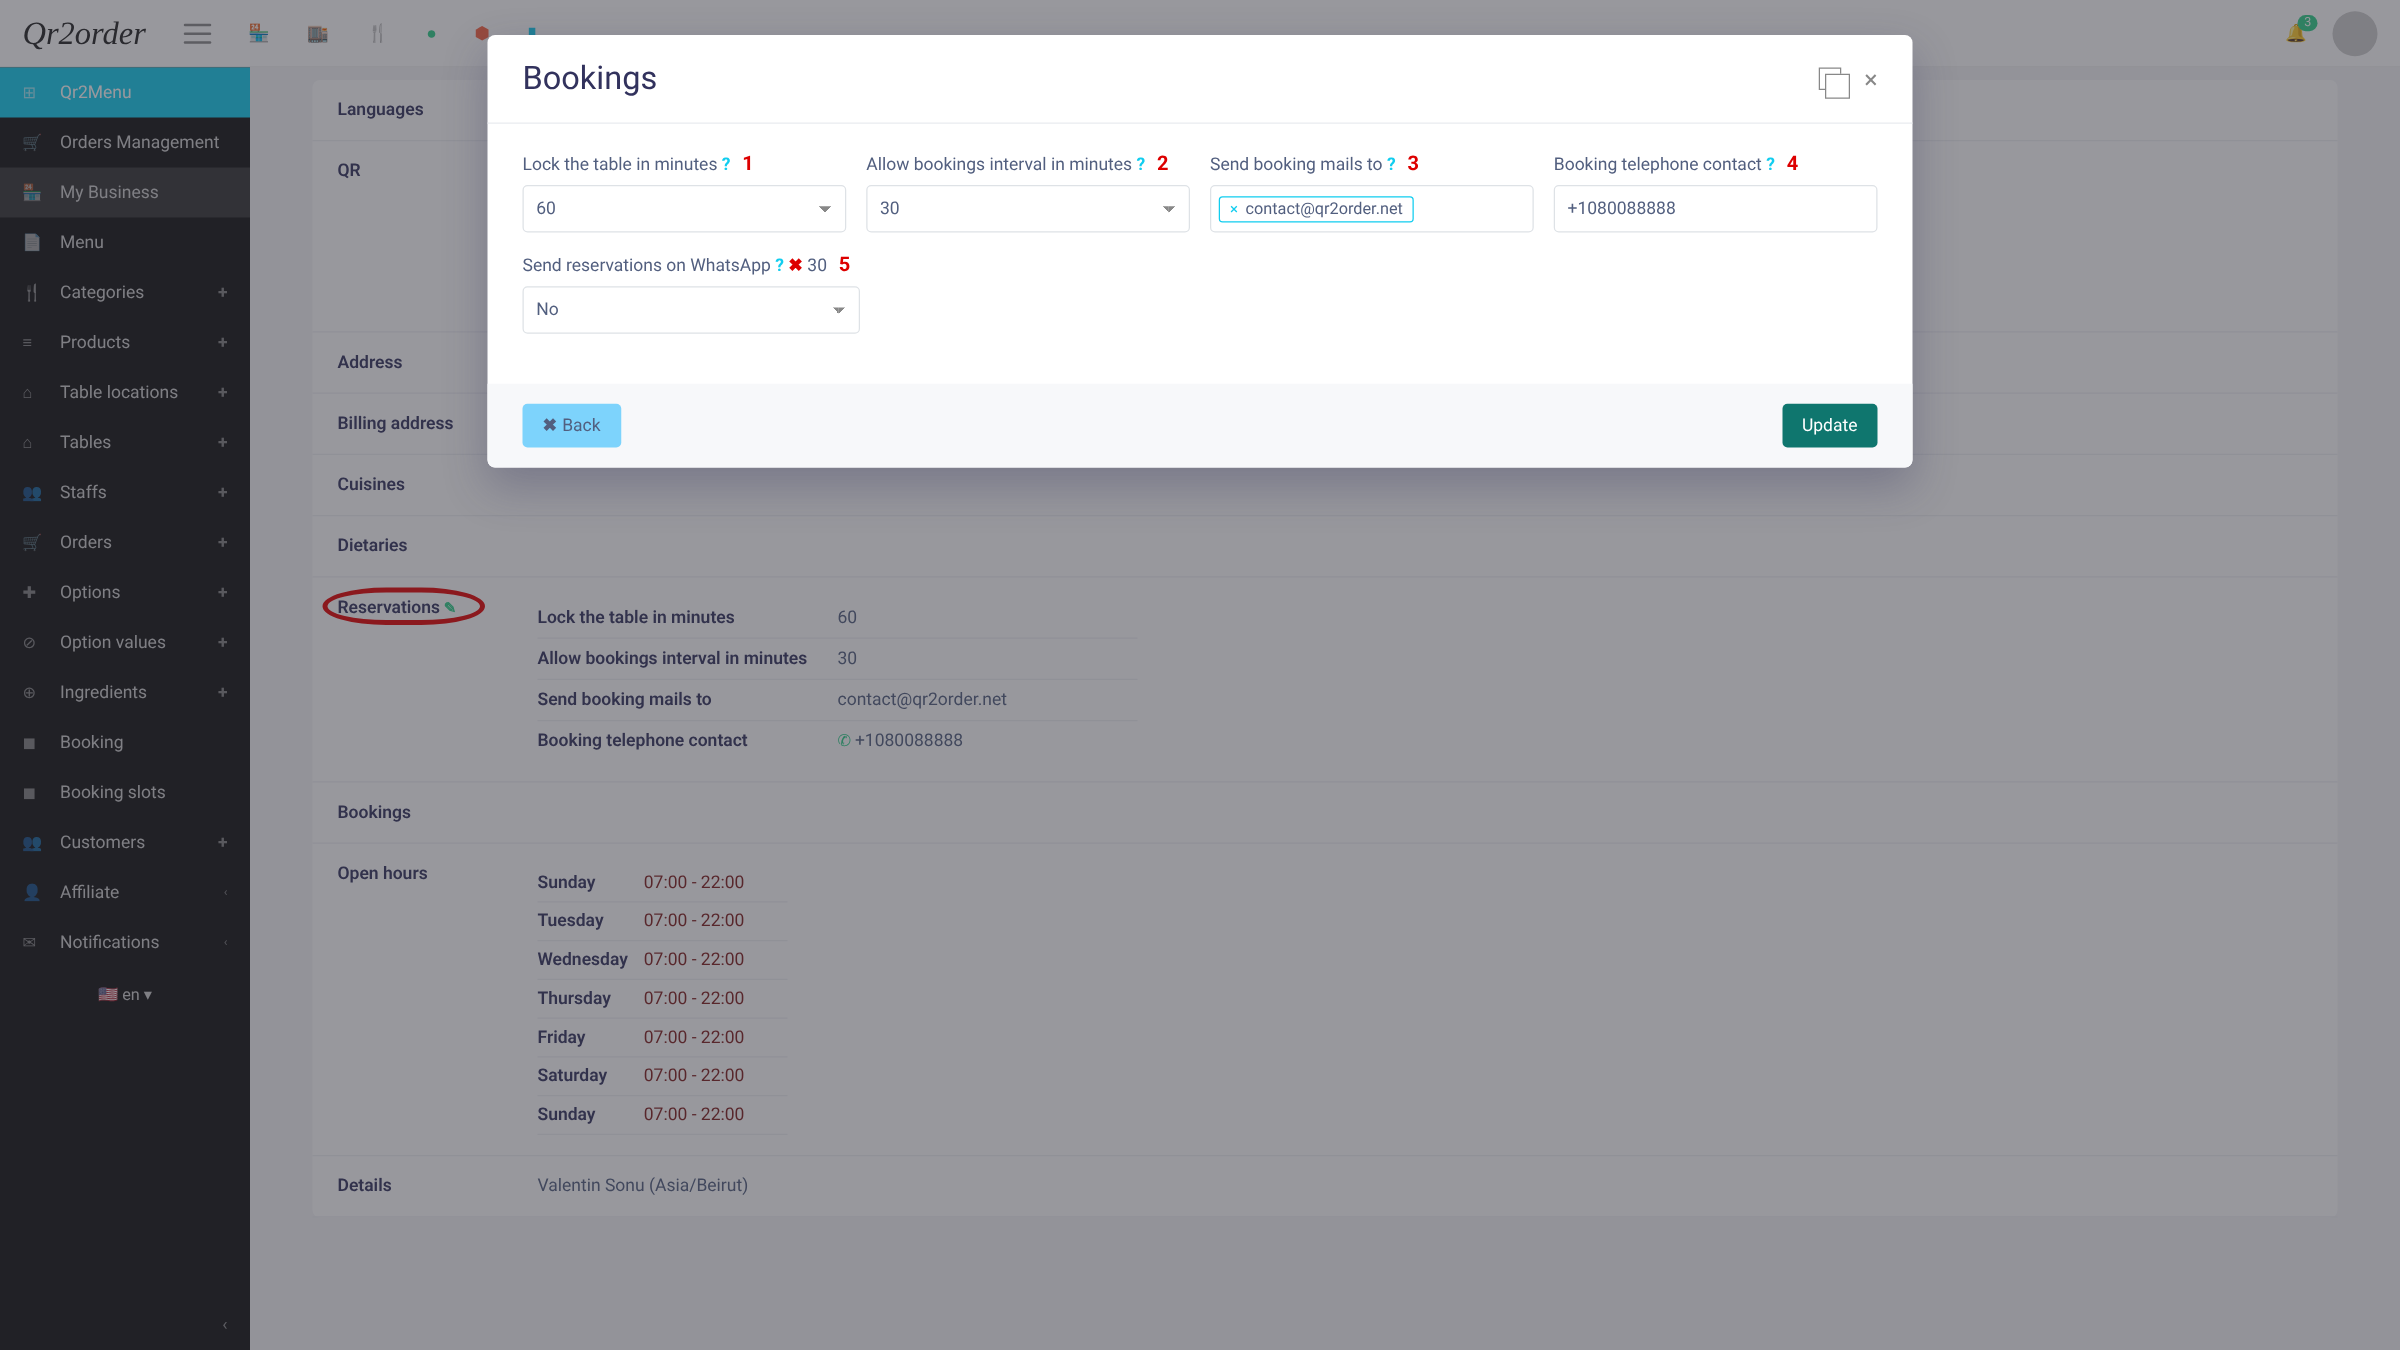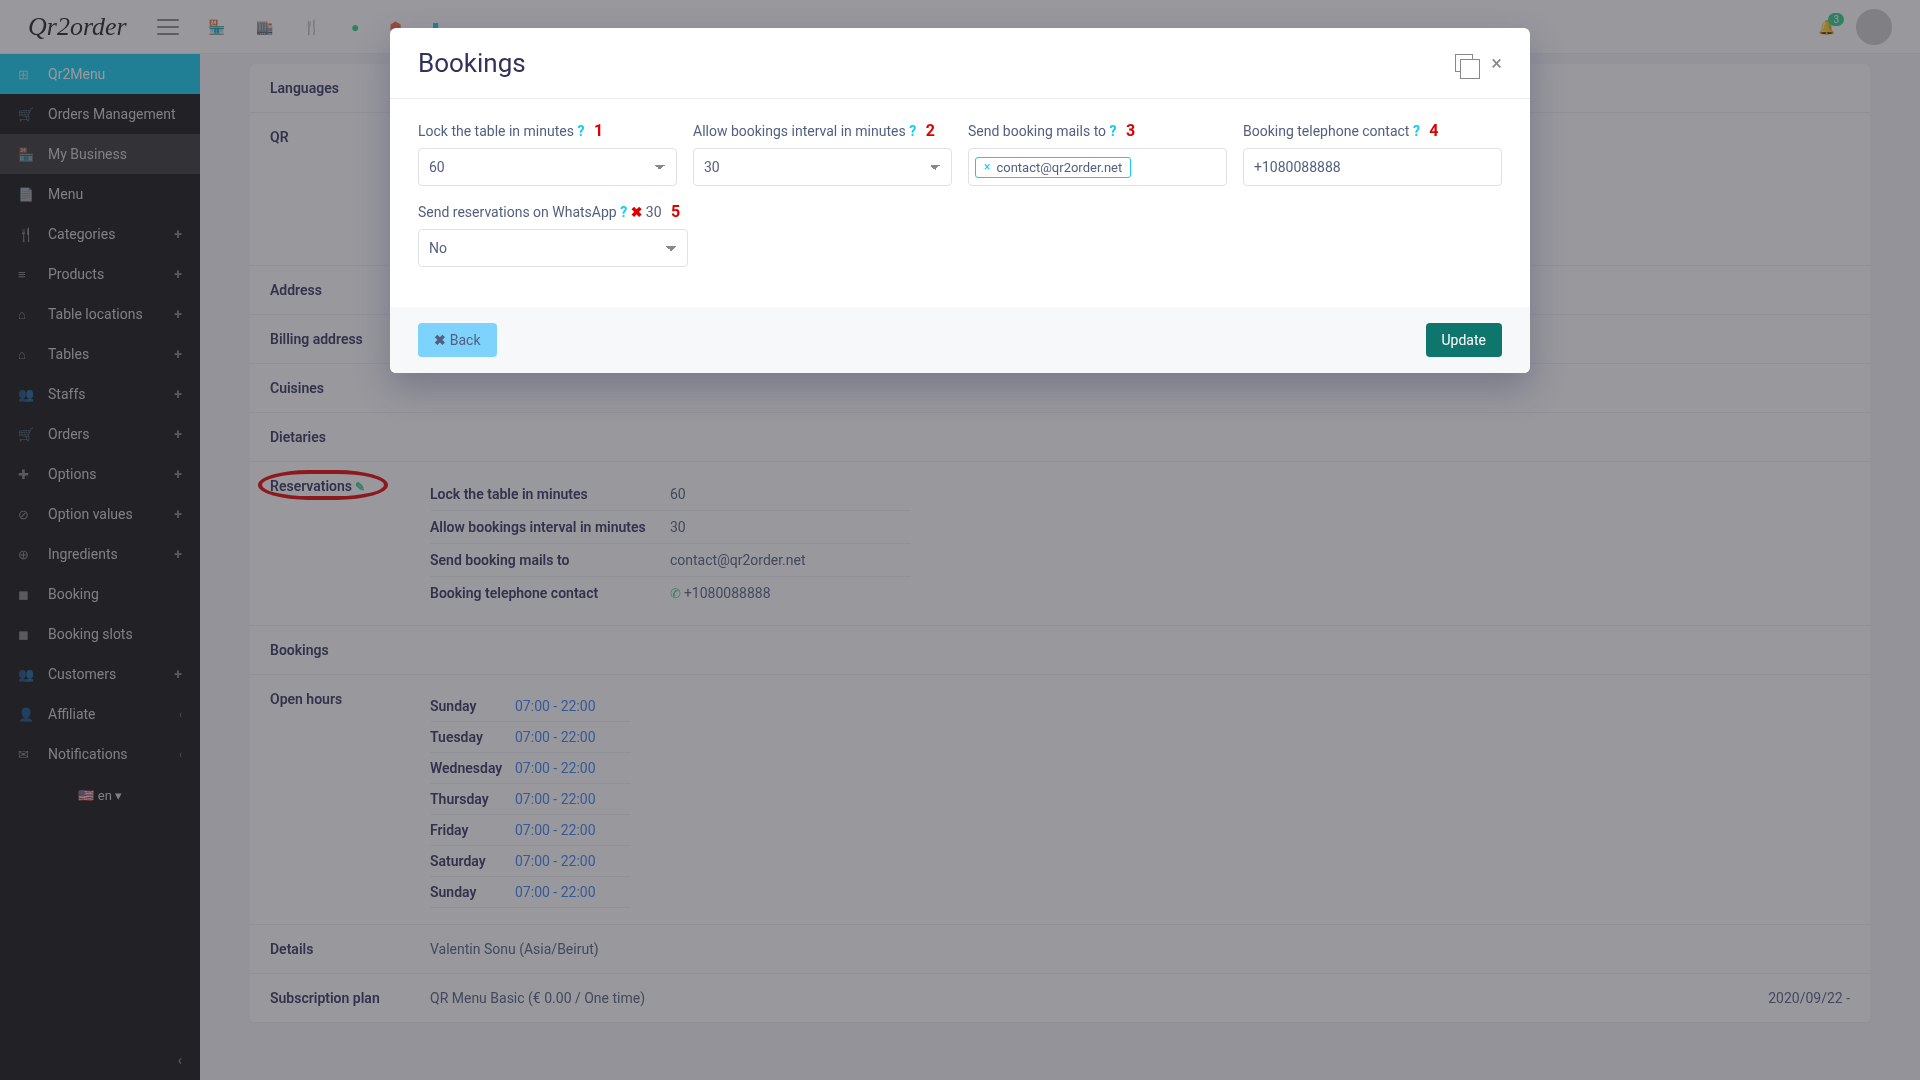--- a/index.html
+++ b/index.html
@@ -1,19 +1,19 @@
 <!DOCTYPE html>
 <html><head>
 <meta charset="utf-8">
 <style>
 * { margin: 0; padding: 0; box-sizing: border-box; font-family: -apple-system, BlinkMacSystemFont, "Segoe UI", Roboto, sans-serif; }
 body { background: #f4f5f7; font-size: 14px; color: #525f7f; overflow: hidden; width: 1920px; height: 1080px; position: relative; }
 
 
-.topbar { height: 54px; background: #fff; display: flex; align-items: center; padding: 0 28px; border-bottom: 1px solid #eee; }
+.topbar { height: 54px; background: #fff; display: flex; align-items: center; padding: 0 18px; border-bottom: 1px solid #eee; }
 .logo { font-family: 'Brush Script MT', cursive; font-size: 26px; font-style: italic; color: #222; margin-right: 30px; }
 .hamburger { width: 22px; height: 16px; display: flex; flex-direction: column; justify-content: space-between; cursor: pointer; margin-right: 30px; }
 .hamburger span { height: 2px; background: #888; border-radius: 1px; }
 .topicons { display: flex; gap: 30px; }
 .topbar-right { margin-left: auto; display: flex; align-items: center; gap: 20px; }
 .bell-wrap { position: relative; }
 .bell-badge { position: absolute; top: -6px; right: -8px; background: #2dce89; color: #fff; font-size: 10px; border-radius: 8px; padding: 1px 5px; }
 .avatar { width: 36px; height: 36px; border-radius: 50%; background: #ccc; }
 
 
@@ -32,21 +32,21 @@
 .card { background: #fff; border-radius: 6px; margin-top: 10px; padding: 0; }
 .section-row { display: flex; padding: 16px 20px; border-bottom: 1px solid #eef0f3; }
 .section-label { width: 160px; font-weight: 600; color: #32325d; font-size: 14px; }
 .section-body { flex: 1; }
 .dl-row { display: flex; padding: 8px 0; border-bottom: 1px solid #eef0f3; width: 480px; }
 .dl-row.noborder { border-bottom: none; }
 .dl-key { width: 240px; font-weight: 600; color: #32325d; }
 .dl-val { color: #525f7f; }
 .hours-row { display: flex; padding: 7px 0; border-bottom: 1px solid #eef0f3; width: 200px; }
 .hours-day { width: 85px; font-weight: 600; color: #32325d; }
-.hours-time { color: #3b82f6; }
+.hours-time { color: #7f1d1d; }
 .res-label-wrap { position: relative; }
 .res-circle { position: absolute; left: -12px; top: -8px; width: 130px; height: 30px; border: 4px solid #e50000; border-radius: 55%/70%; pointer-events: none; }
 .edit-pencil { color: #2dce89; font-size: 12px; margin-left: 3px; }
 .wa-icon { color: #2dce89; font-size: 13px; margin-right: 3px; }
 .sub-right { margin-left: auto; }
 
 
 .overlay { position: absolute; inset: 0; background: rgba(50,50,60,0.5); }
 
 
@@ -276,27 +276,20 @@
             <div class="hours-time">07:00 - 22:00</div>
           </div>
         </div>
     </div>
 
     <div class="section-row">
       <div class="section-label">Details</div>
       <div class="section-body">Valentin Sonu (Asia/Beirut)</div>
     </div>
 
-    <div class="section-row">
-      <div class="section-label">Subscription plan</div>
-      <div class="section-body" style="display:flex">
-        <span>QR Menu Basic (€ 0.00 / One time)</span>
-        <span class="sub-right">2020/09/22 -</span>
-      </div>
-    </div>
   </div>
 </div>
 
 <div class="overlay"></div>
 <div class="modal">
   <div class="modal-header">
     <div class="modal-title">Bookings</div>
     <div class="modal-header-right">
       <div class="copy-icon"></div>
       <div class="close-x">×</div>

